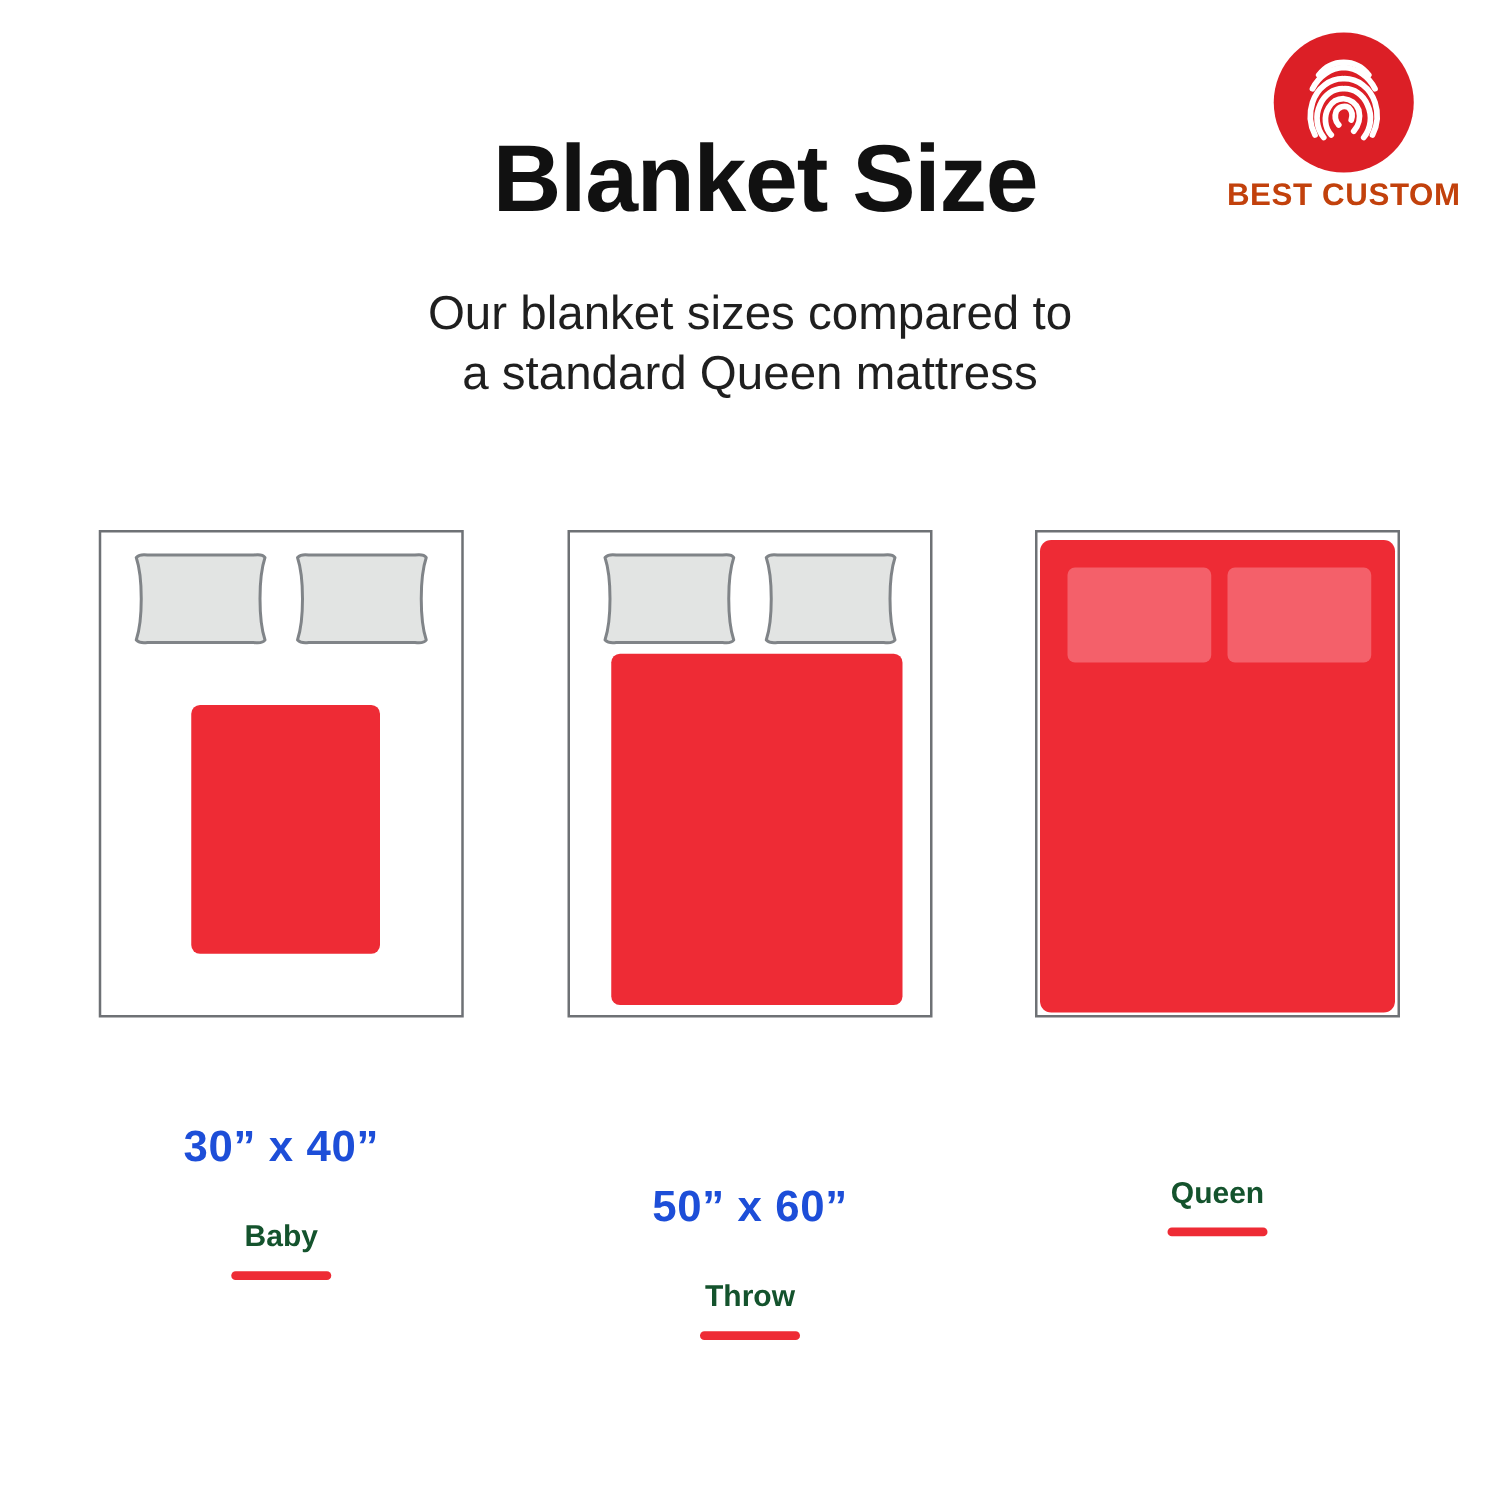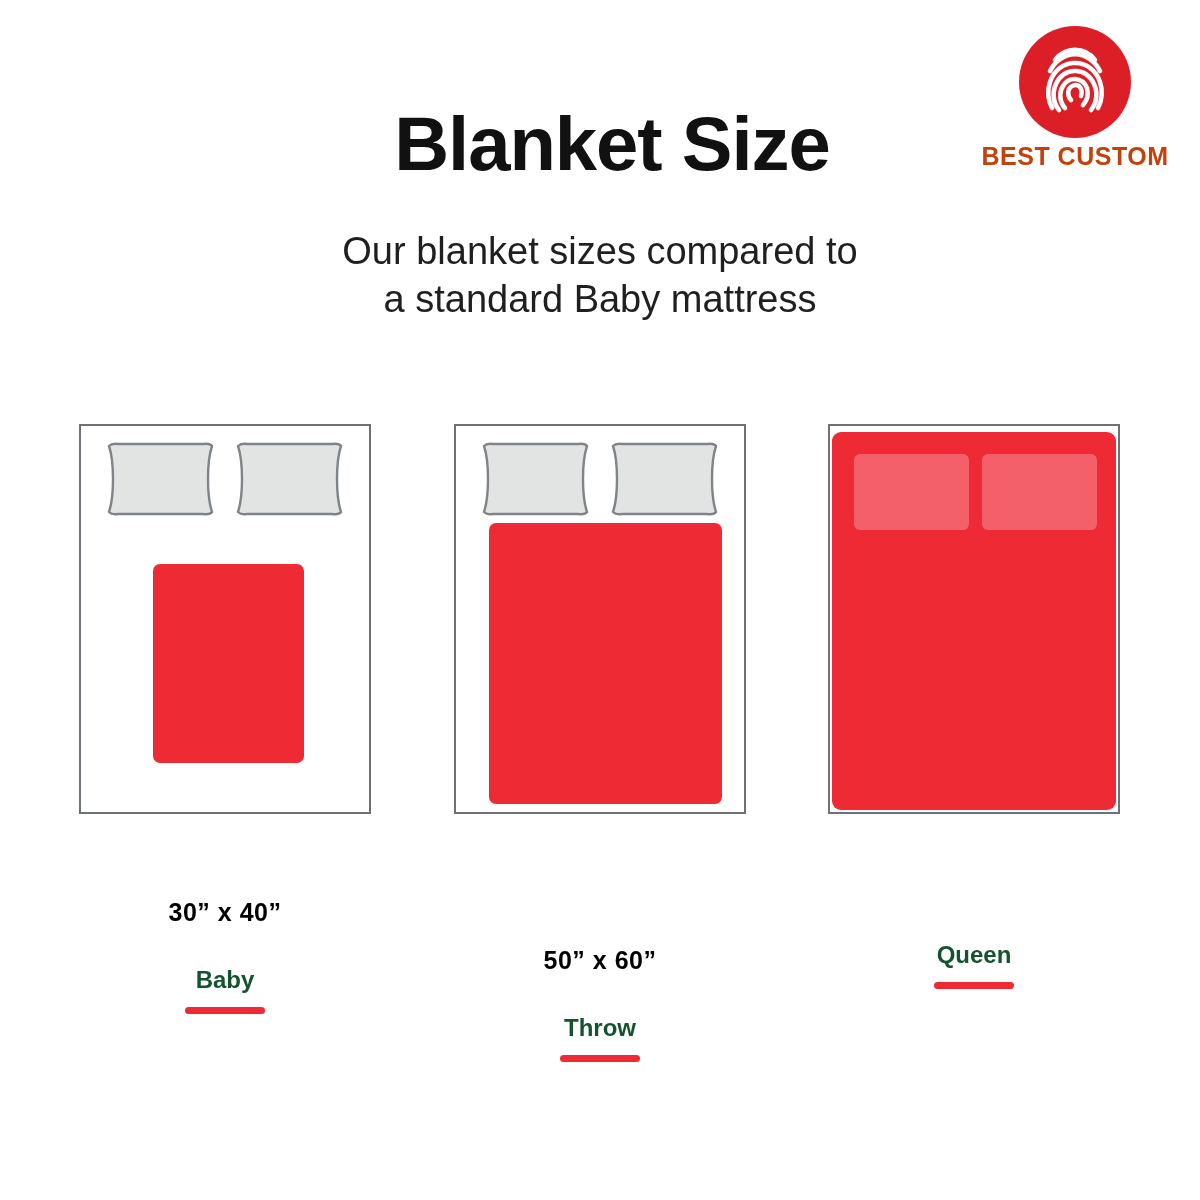--- a/index.html
+++ b/index.html
@@ -157,24 +157,24 @@
     position: absolute;
     top: 0;
     width: 292px;
     text-align: center;
   }
   .caption-1 { left: 79px; }
   .caption-2 { left: 454px; margin-top: 48px; }
   .caption-3 { left: 828px; }
 
   .caption-dims {
-    font-size: 25px;
+    font-size: 35px;
     font-weight: bold;
     letter-spacing: 0.5px;
-    color: #000000;
+    color: #1d4ed8;
     line-height: 1;
   }
   .caption-name {
     margin-top: 43px;
     font-size: 24px;
     font-weight: bold;
     color: #14532d;
     line-height: 1;
   }
   .caption-rule {
@@ -201,21 +201,21 @@
       </g>
     </svg>
   </div>
   <div class="brand-name">BEST CUSTOM</div>
 </div>
 
 <div class="title">Blanket Size</div>
 
 <div class="subtitle">
   <span class="subtitle-line">Our blanket sizes compared to</span>
-  <span class="subtitle-line">a standard Baby mattress</span>
+  <span class="subtitle-line">a standard Queen mattress</span>
 </div>
 
 <div class="beds">
 
   <div class="bed bed-1">
     <div class="pillows">
       <div class="pillow pillow-left">
         <svg viewBox="0 0 117 78" preserveAspectRatio="none" aria-hidden="true">
           <path d="M7 6 Q10 3 16 4 L101 4 Q108 3 110 6 Q106 18 106 39 Q106 60 110 72 Q108 75 101 74 L16 74 Q10 75 7 72 Q11 60 11 39 Q11 18 7 6 Z" fill="#e2e4e3" stroke="#808488" stroke-width="2.4" stroke-linejoin="round"></path>
         </svg>

